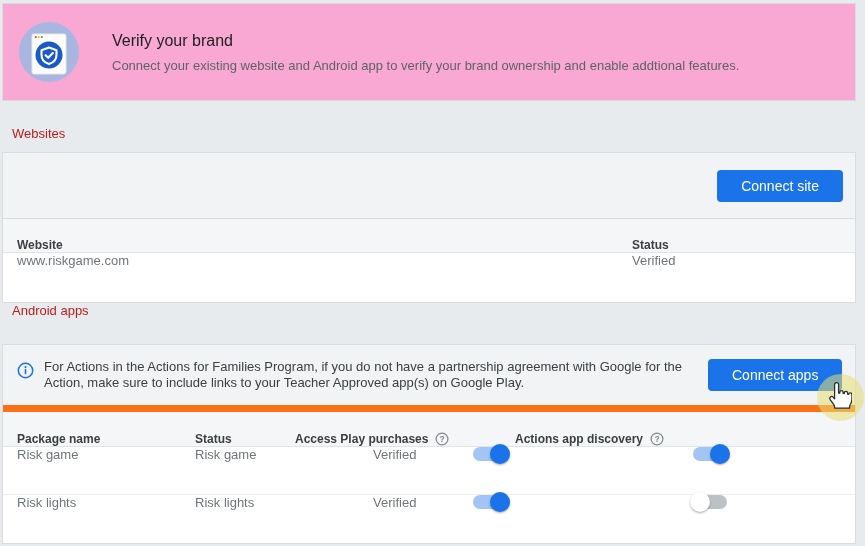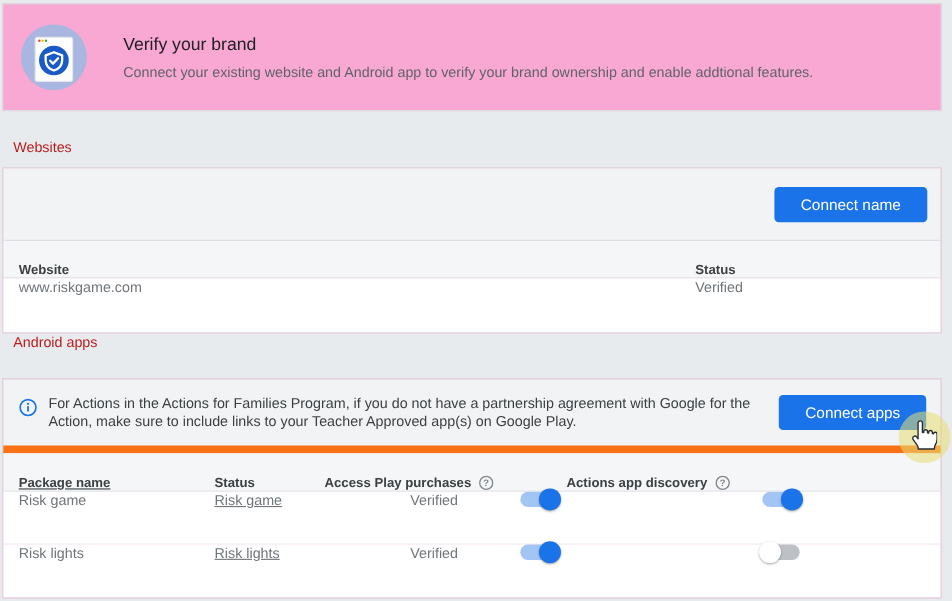--- a/index.html
+++ b/index.html
@@ -56,21 +56,21 @@
   .row { display: flex; align-items: flex-start; background: #fff; }
   .websites-row { height: 49px; }
   .apps-row { height: 48px; border-bottom: 1px solid #eceef0; }
   .apps-row:last-child { border-bottom: none; }
   .thead, .row { padding-left: 14px; }
   .hcell { font-size: 12px; font-weight: 700; color: #3c4043; display: flex; align-items: center; }
   .cell { font-size: 13px; color: #70757a; display: flex; align-items: center; }
   .w-col1 { flex: 1 1 auto; }
   .w-col2 { width: 223px; flex: 0 0 223px; }
   .a-col1 { width: 178px; flex: 0 0 178px; }
-  .a-col2 { width: 178px; flex: 0 0 178px; text-decoration: underline; }
+  .a-col2 { width: 178px; flex: 0 0 178px; }
   .a-col3 { width: 100px; flex: 0 0 100px; }
   .a-col4 { width: 220px; flex: 0 0 220px; }
   .a-col5 { flex: 1 1 auto; }
   .help-icon { margin-left: 7px; display: inline-flex; }
 
   
   .toggle { position: relative; width: 34px; height: 14px; border-radius: 7px; cursor: pointer; }
   .toggle .knob {
     position: absolute; top: -3px; width: 20px; height: 20px; border-radius: 50%;
     box-shadow: 0 1px 2px rgba(0,0,0,.35);
@@ -110,21 +110,21 @@
       <div class="page-desc">Connect your existing website and Android app to verify your brand ownership and enable addtional features.</div>
     </div>
   </section>
 
   <div class="section-gap-1">
     <div class="section-label">Websites</div>
   </div>
 
   <section class="card">
     <div class="toolbar">
-      <button class="btn-primary">Connect name</button>
+      <button class="btn-primary">Connect site</button>
     </div>
     <div class="thead websites-head">
       <div class="hcell w-col1">Website</div>
       <div class="hcell w-col2">Status</div>
     </div>
     <div>
         <div class="row websites-row">
           <div class="cell w-col1">www.riskgame.com</div>
           <div class="cell w-col2">Verified</div>
         </div>

